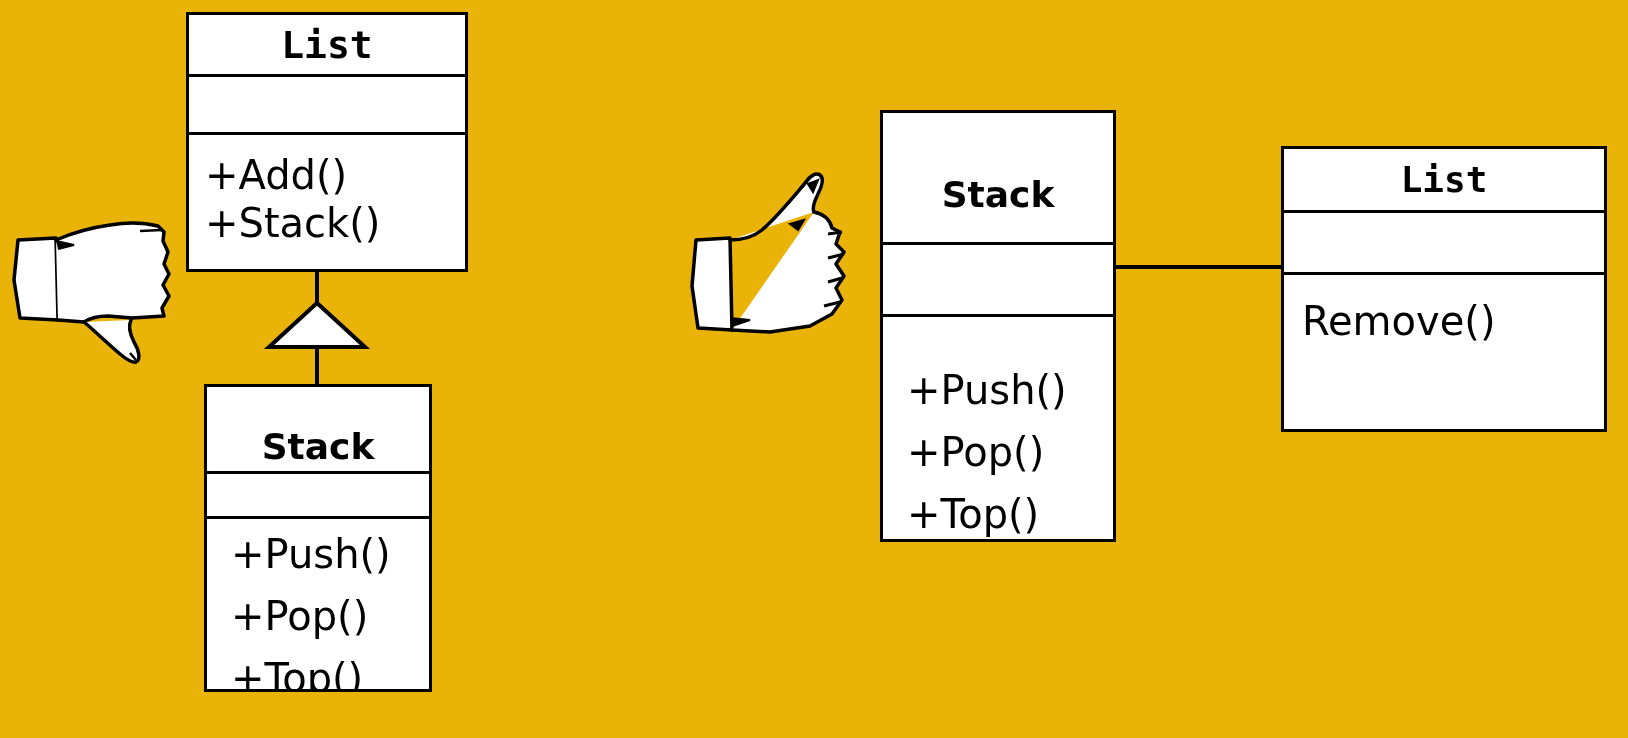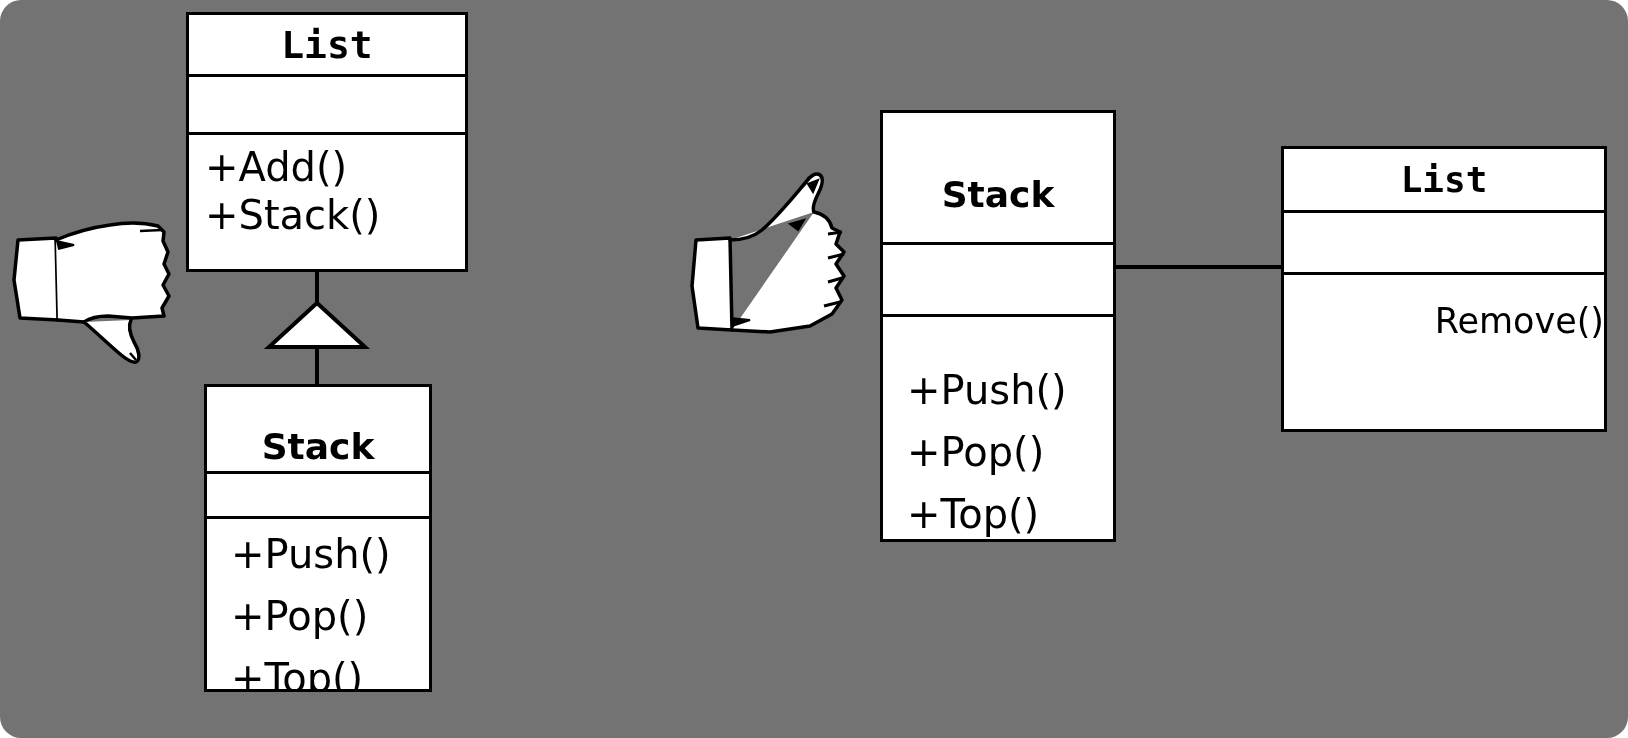--- a/index.html
+++ b/index.html
@@ -4,24 +4,23 @@
 <style>
   html, body {
     margin: 0;
     padding: 0;
     background: #ffffff;
   }
   #canvas {
     position: relative;
     width: 1628px;
     height: 738px;
-    background: #737373;
+    background: #eab308;
     overflow: hidden;
     font-family: "DejaVu Sans", sans-serif;
-    border-radius: 21px;
   }
 
   
   .uml-class {
     position: absolute;
     box-sizing: border-box;
     border: 3px solid #000000;
     background: #ffffff;
     display: flex;
     flex-direction: column;
@@ -57,41 +56,41 @@
   .uml-op {
     font-family: "DejaVu Sans", sans-serif;
     color: #000000;
     white-space: pre;
   }
 
   
   #box-list-left { left: 186px; top: 12px; width: 282px; height: 260px; }
   #box-list-left .uml-name-row { height: 62px; font-size: 38px; }
   #box-list-left .uml-attr-row { height: 58px; }
-  #box-list-left .uml-ops-row  { padding: 8px 0 0 16px; }
+  #box-list-left .uml-ops-row  { padding: 16px 0 0 16px; }
   #box-list-left .uml-op { font-size: 40px; line-height: 48px; }
 
   #box-stack-left { left: 204px; top: 384px; width: 228px; height: 308px; }
   #box-stack-left .uml-name-row { height: 58px; font-size: 36px; }
   #box-stack-left .uml-attr-row { height: 50px; }
   #box-stack-left .uml-ops-row  { padding: 4px 0 0 24px; }
   #box-stack-left .uml-op { font-size: 40px; line-height: 62px; }
 
   
   #box-stack-right { left: 880px; top: 110px; width: 236px; height: 432px; }
   #box-stack-right .uml-name-row { height: 100px; font-size: 36px; }
   #box-stack-right .uml-attr-row { height: 74px; }
   #box-stack-right .uml-ops-row  { padding: 42px 0 0 24px; }
   #box-stack-right .uml-op { font-size: 40px; line-height: 62px; }
 
   #box-list-right { left: 1281px; top: 146px; width: 326px; height: 286px; }
   #box-list-right .uml-name-row { height: 64px; font-size: 36px; }
   #box-list-right .uml-attr-row { height: 62px; }
   #box-list-right .uml-ops-row  { padding: 18px 0 0 18px; }
-  #box-list-right .uml-op { font-size: 35px; line-height: 56px; text-align: right; }
+  #box-list-right .uml-op { font-size: 40px; line-height: 56px; }
 
   
   .connector-svg {
     position: absolute;
     left: 0;
     top: 0;
     width: 1628px;
     height: 738px;
     pointer-events: none;
   }

